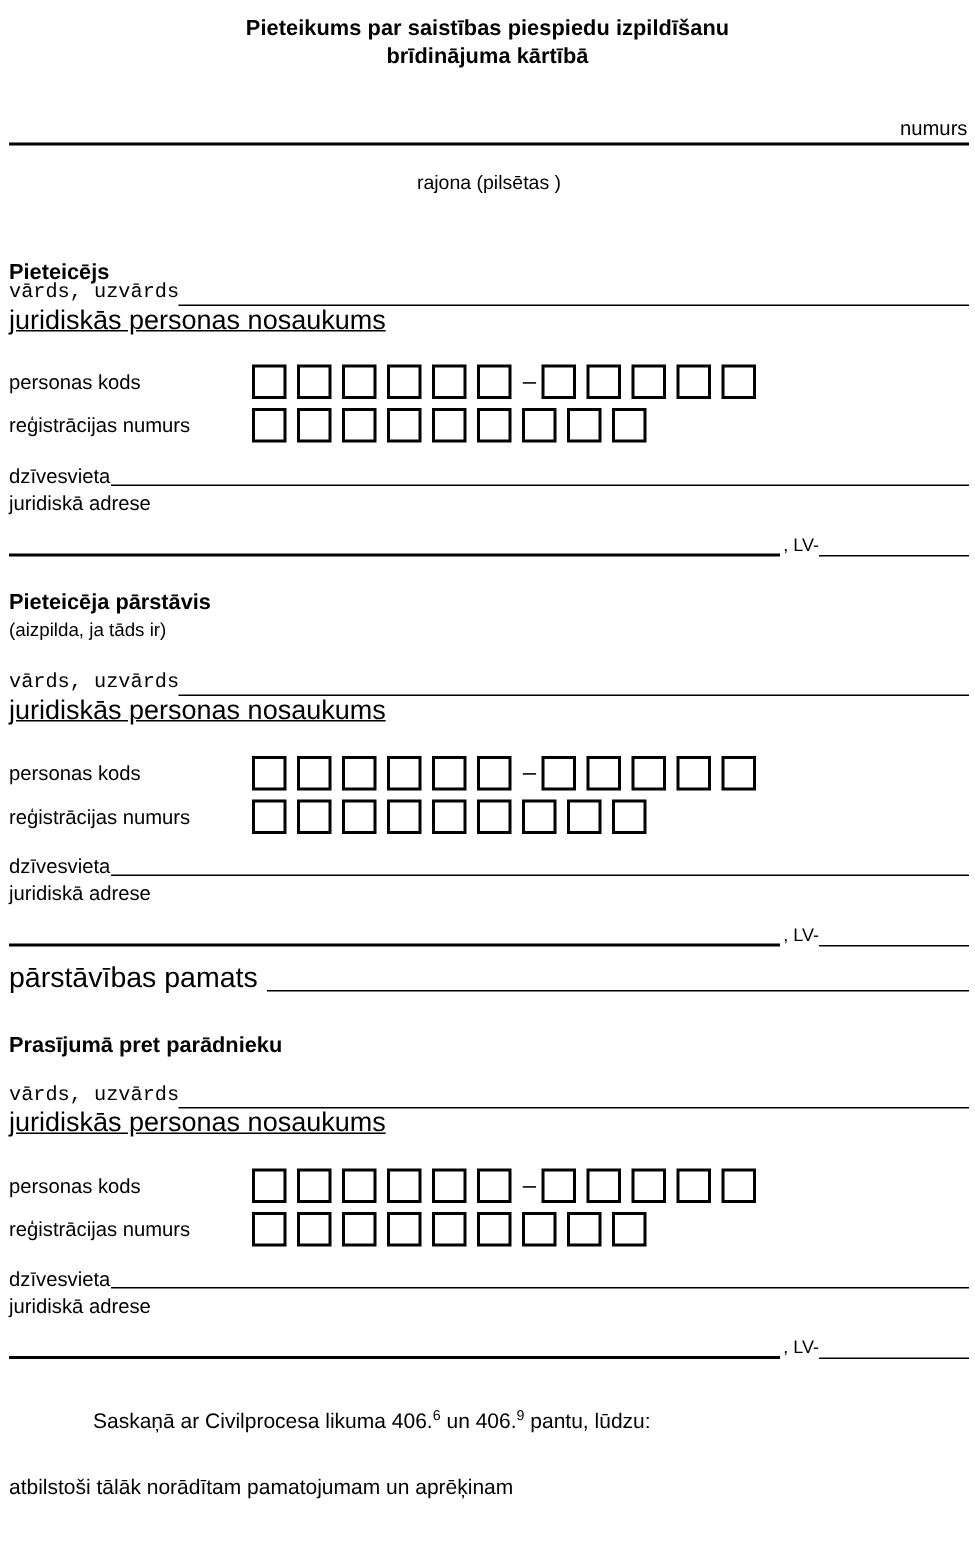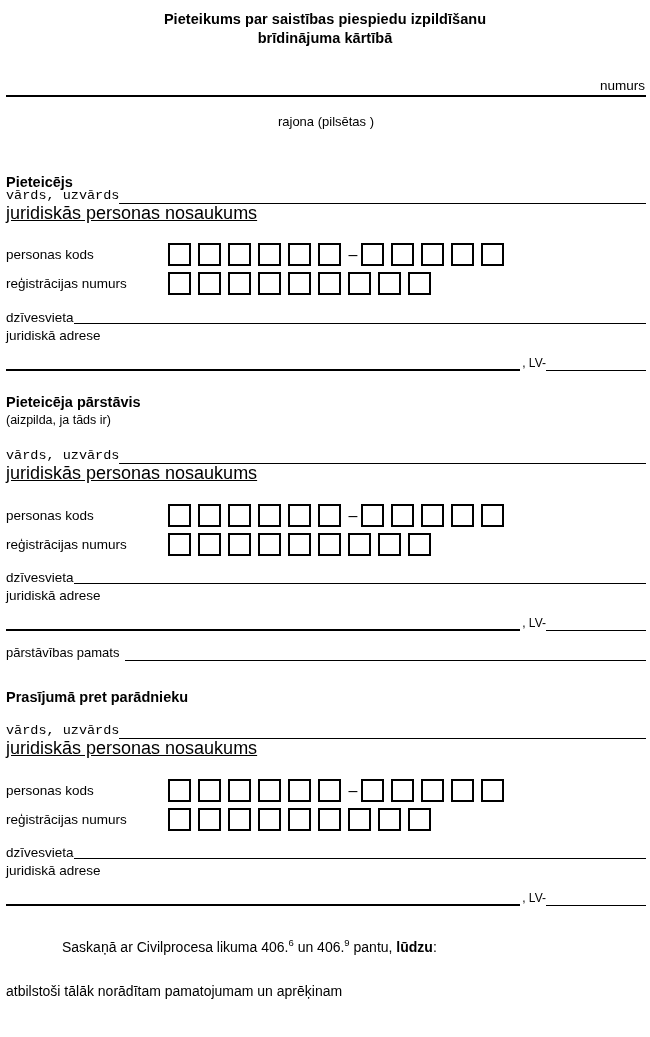--- a/index.html
+++ b/index.html
@@ -169,41 +169,41 @@
     height: 12px;
   }
 
   
   .single-rule {
     position: absolute;
     left: 6px;
     width: 640px;
     display: flex;
     align-items: flex-end;
-    font-size: 13px;
+    font-size: 19px;
     line-height: 16px;
   }
   .single-rule .lbl { white-space: nowrap; padding-right: 6px; }
   .single-rule .fill {
     flex: 1 1 auto;
     border-bottom: 1.8px solid #000;
     height: 13px;
   }
 
   
   .law-line {
     position: absolute;
     left: 6px;
     top: 938px;
     width: 640px;
     font-size: 14px;
     line-height: 19px;
     text-indent: 56px;
   }
-  .law-line b { font-weight: bold; }
+  .law-line b { font-weight: normal; }
   sup {
     font-size: 9.5px;
     vertical-align: super;
     line-height: 0;
   }
   .req-para {
     position: absolute;
     left: 6px;
     top: 978px;
     width: 640px;

